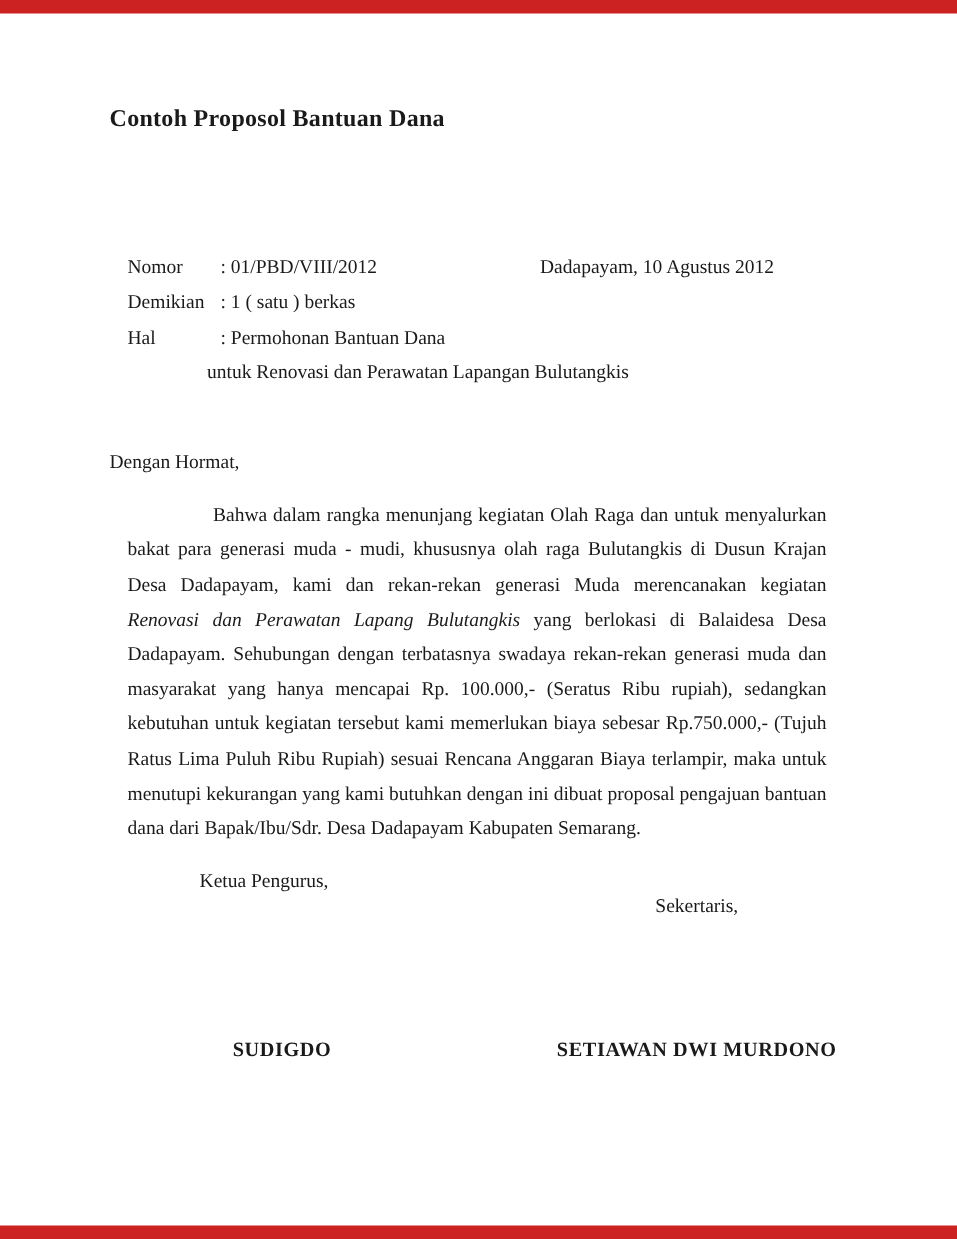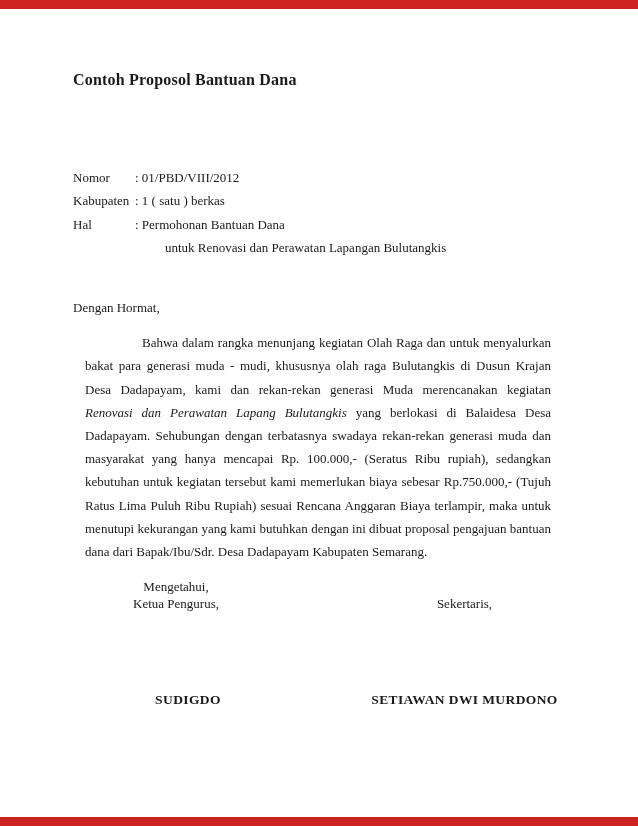--- a/index.html
+++ b/index.html
@@ -17,24 +17,24 @@
   .accent-bar.bottom{top:817px;}
   .doc-title{
     position:absolute;left:73px;top:71px;
     font-size:16px;font-weight:bold;letter-spacing:0.2px;
     white-space:nowrap;
   }
   .meta-block{
     position:absolute;left:73px;top:166px;
     font-size:13px;line-height:23.4px;width:300px;
   }
-  .meta-row{display:flex;}
+  .meta-row{display:flex;margin-left:12px;}
   .meta-label{width:62px;flex:0 0 62px;}
   .meta-value{white-space:nowrap;}
-  .meta-cont{margin-left:92px;white-space:nowrap;}
+  .meta-cont{margin-left:65px;white-space:nowrap;}
   .date-line{
     position:absolute;left:360px;top:166px;
     font-size:13px;line-height:23.4px;white-space:nowrap;
   }
   .body-block{
     position:absolute;left:73px;top:296px;width:490px;
     font-size:13px;line-height:23.2px;
     text-align:justify;
   }
   .salutation{text-align:left;}
@@ -61,38 +61,38 @@
   <div class="accent-bar top"></div>
 
   <div class="doc-title">Contoh Proposol Bantuan Dana</div>
 
   <div class="meta-block">
     <div class="meta-row">
       <span class="meta-label">Nomor</span>
       <span class="meta-value">: 01/PBD/VIII/2012</span>
     </div>
     <div class="meta-row">
-      <span class="meta-label">Kabupaten</span>
+      <span class="meta-label">Demikian</span>
       <span class="meta-value">: 1 ( satu ) berkas</span>
     </div>
     <div class="meta-row">
       <span class="meta-label">Hal</span>
       <span class="meta-value">: Permohonan Bantuan Dana</span>
     </div>
     <div class="meta-cont">untuk Renovasi dan Perawatan Lapangan Bulutangkis</div>
   </div>
 
+  <div class="date-line">Dadapayam, 10 Agustus 2012</div>
 
   <div class="body-block">
     <div class="salutation">Dengan Hormat,</div>
     <p class="body-par"><span>Bahwa dalam rangka menunjang kegiatan Olah Raga dan untuk menyalurkan bakat para generasi muda - mudi, khususnya olah raga Bulutangkis di Dusun Krajan Desa Dadapayam, kami dan rekan-rekan generasi Muda merencanakan kegiatan </span><span class="activity-italic">Renovasi dan Perawatan Lapang Bulutangkis</span><span> yang berlokasi di Balaidesa Desa Dadapayam. Sehubungan dengan terbatasnya swadaya rekan-rekan generasi muda dan masyarakat yang hanya mencapai Rp. 100.000,- (Seratus Ribu rupiah), sedangkan kebutuhan untuk kegiatan tersebut kami memerlukan biaya sebesar Rp.750.000,- (Tujuh Ratus Lima Puluh Ribu Rupiah) sesuai Rencana Anggaran Biaya terlampir, maka untuk menutupi kekurangan yang kami butuhkan dengan ini dibuat proposal pengajuan bantuan dana dari Bapak/Ibu/Sdr.  Desa Dadapayam Kabupaten Semarang.</span></p>
   </div>
 
   <div class="sig-col sig-left">
-    <div>Mengetahui,</div>
     <div>Ketua Pengurus,</div>
   </div>
 
   <div class="sig-col sig-right">
     <div>Sekertaris,</div>
   </div>
 
   <div class="sig-name sig-name-left">SUDIGDO</div>
   <div class="sig-name sig-name-right">SETIAWAN DWI MURDONO</div>
 

